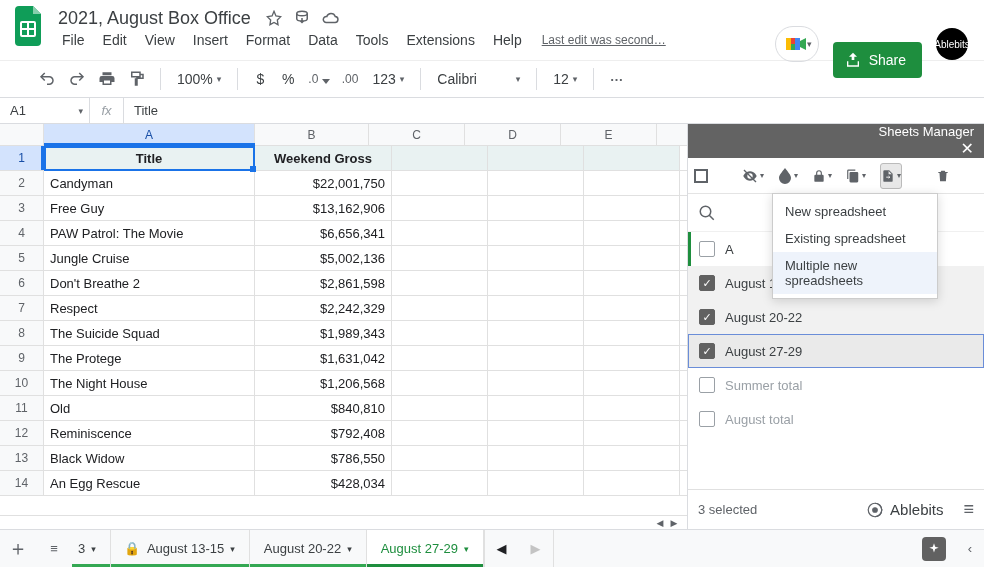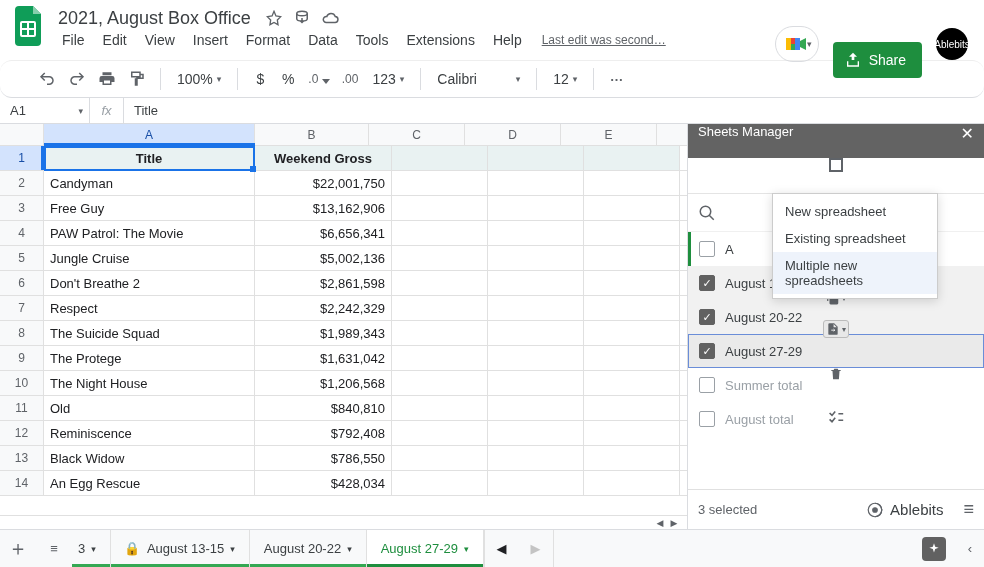--- a/index.html
+++ b/index.html
@@ -16,21 +16,21 @@
   .title-icons .ico { width:18px; height:18px; display:flex; align-items:center; justify-content:center; }
   .menu-row { display:flex; align-items:center; gap:2px; font-size:14px; color:#3c4043; }
   .menu-item { padding:2px 8px; border-radius:3px; cursor:pointer; }
   .last-edit { margin-left:10px; color:#5f6368; text-decoration:underline; font-size:12px; cursor:pointer; }
   .header-right { margin-left:auto; display:flex; align-items:center; gap:14px; padding-right:6px; padding-top:4px; }
   .meet-btn { width:44px; height:36px; border:1px solid #dadce0; border-radius:36px; display:flex; align-items:center; justify-content:center; cursor:pointer; position:relative; }
   .share-btn { background:#1e8e3e; color:#fff; height:36px; border:none; border-radius:4px; padding:0 16px 0 12px; font-size:14px; font-weight:500; display:flex; align-items:center; gap:8px; cursor:pointer;margin-top:32px; }
   .avatar { width:32px; height:32px; border-radius:50%; background:#000; color:#fff; font-size:10px; display:flex; align-items:center; justify-content:center; cursor:pointer; }
 
   
-  .toolbar { height:38px; border-top:1px solid #eee; border-bottom:1px solid #dadce0; display:flex; align-items:center; padding:0 10px 0 34px; gap:4px; color:#5f6368;border-radius:12px; }
+  .toolbar { height:38px; border-top:1px solid #eee; border-bottom:1px solid #dadce0; display:flex; align-items:center; padding:0 10px 0 34px; gap:4px; color:#5f6368; }
   .tb-btn { min-width:24px; height:26px; display:flex; align-items:center; justify-content:center; cursor:pointer; border-radius:2px; padding:0 4px; }
   .tb-sep { width:1px; height:22px; background:#dadce0; margin:0 6px; }
   .tb-text { font-size:14px; color:#3c4043; }
   .tb-dd { display:flex; align-items:center; gap:4px; padding:0 6px; cursor:pointer; }
   .chev { font-size:9px; color:#5f6368; }
 
   
   .fx-row { height:26px; border-bottom:1px solid #dadce0; display:flex; align-items:stretch; }
   .name-box { width:90px; border-right:1px solid #dadce0; display:flex; align-items:center; justify-content:space-between; padding:0 6px 0 10px; font-size:13px; color:#3c4043; cursor:pointer; }
   .fx-icon { width:34px; border-right:1px solid #dadce0; display:flex; align-items:center; justify-content:center; color:#9aa0a6; font-style:italic; }
@@ -66,23 +66,23 @@
   .active-cell-outline { position:absolute; left:44px; top:22px; width:211px; height:25px; border:2px solid #1a73e8; pointer-events:none; }
   .active-cell-handle { position:absolute; width:6px; height:6px; background:#1a73e8; bottom:-3px; right:-3px; }
   
   
   .hscroll { height:14px; border-top:1px solid #e0e0e0; display:flex; align-items:center; padding-right:6px; }
   .hscroll .track { flex:1; }
   .hscroll .arrow { width:14px; height:14px; color:#5f6368; display:flex; align-items:center; justify-content:center; font-size:9px; cursor:pointer; }
 
   
   .panel { width:297px; border-left:1px solid #dadce0; display:flex; flex-direction:column; background:#fff; }
-  .panel-header { height:34px; background:#636363; color:#fff; display:flex; align-items:flex-start; padding:0 10px; font-size:13px; font-weight:500; }
+  .panel-header { height:34px; background:#636363; color:#fff; display:flex; align-items:flex-end; padding:0 10px; font-size:13px; font-weight:500;flex-direction:column; }
   .panel-header .close { margin-left:auto; cursor:pointer; font-size:16px; }
-  .panel-toolbar { height:36px; border-bottom:1px solid #e4e4e4; display:flex; align-items:center; padding:0 6px; gap:14px; position:relative;flex-direction:column; }
+  .panel-toolbar { height:36px; border-bottom:1px solid #e4e4e4; display:flex; align-items:center; padding:0 6px; gap:14px; position:relative; }
   .pt-btn { width:26px; height:26px; display:flex; align-items:center; justify-content:center; color:#5f6368; cursor:pointer; border-radius:3px; position:relative; }
   .pt-btn.dd::after { content:"▾"; font-size:8px; color:#5f6368; margin-left:2px; }
   .pt-btn.active { background:#e8e8e8; border:1px solid #bbb; }
   .pt-sep { width:1px; height:22px; background:#e0e0e0; margin:0 3px; }
 
   
   .dropdown { position:absolute; top:35px; right:46px; width:166px; background:#fff; border:1px solid #ccc; box-shadow:0 2px 10px rgba(0,0,0,0.15); z-index:50; padding:4px 0; }
   .dropdown-item { padding:6px 12px; font-size:13px; color:#3c4043; cursor:pointer; }
   .dropdown-item.hover { background:#eef3fb; }
 

